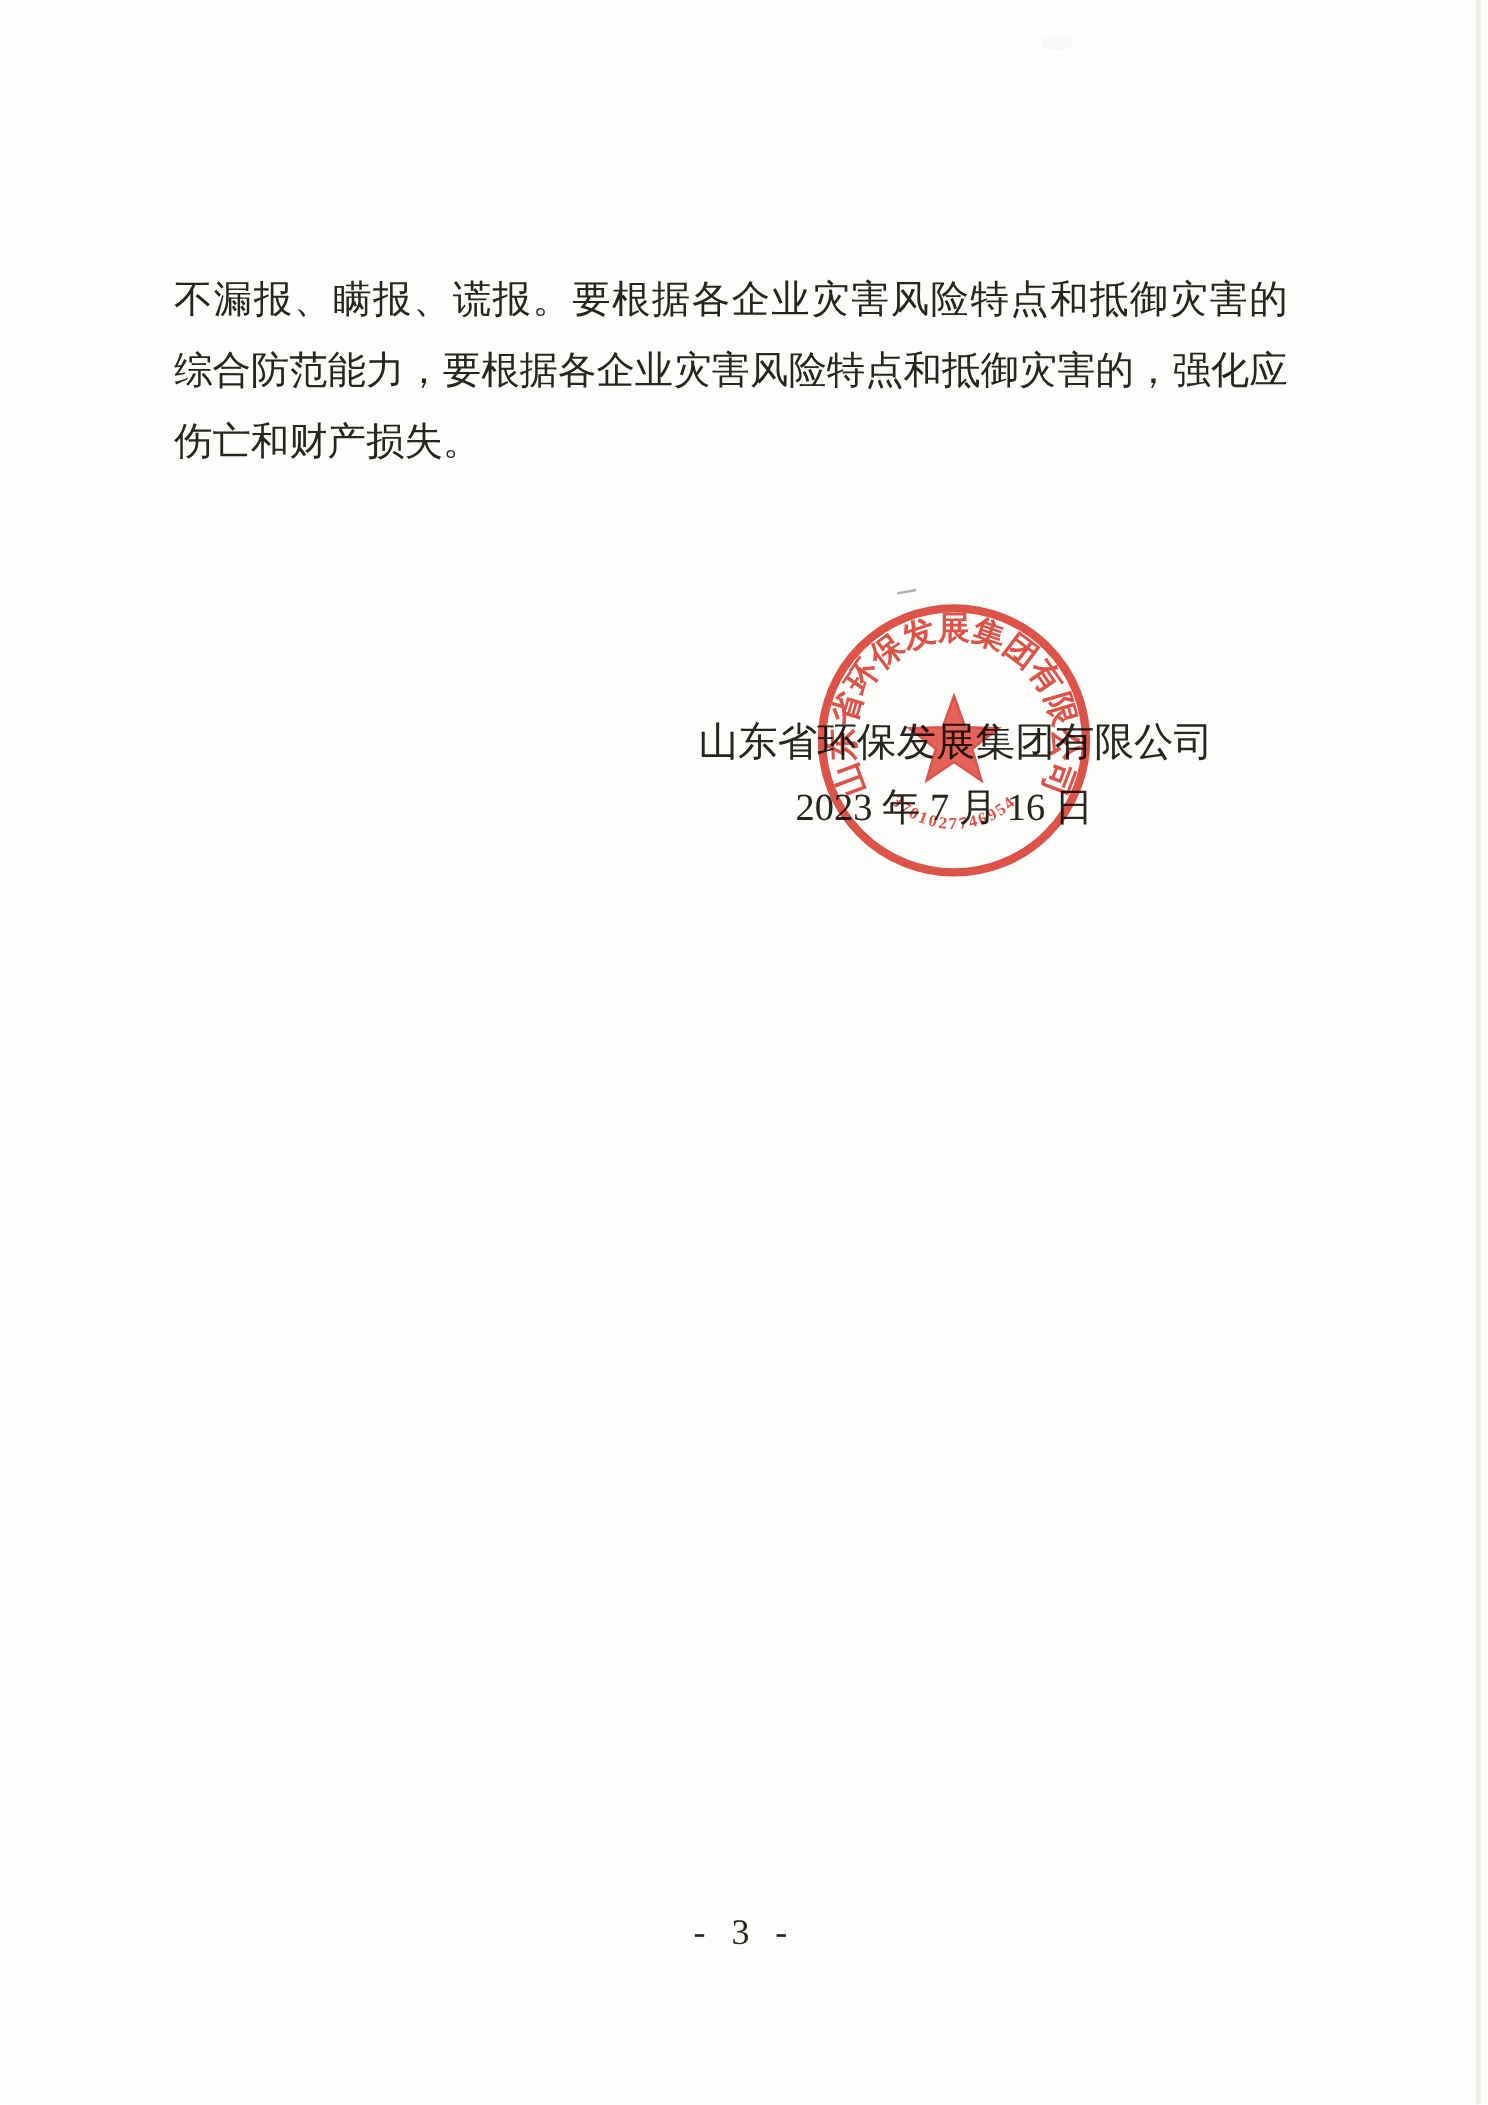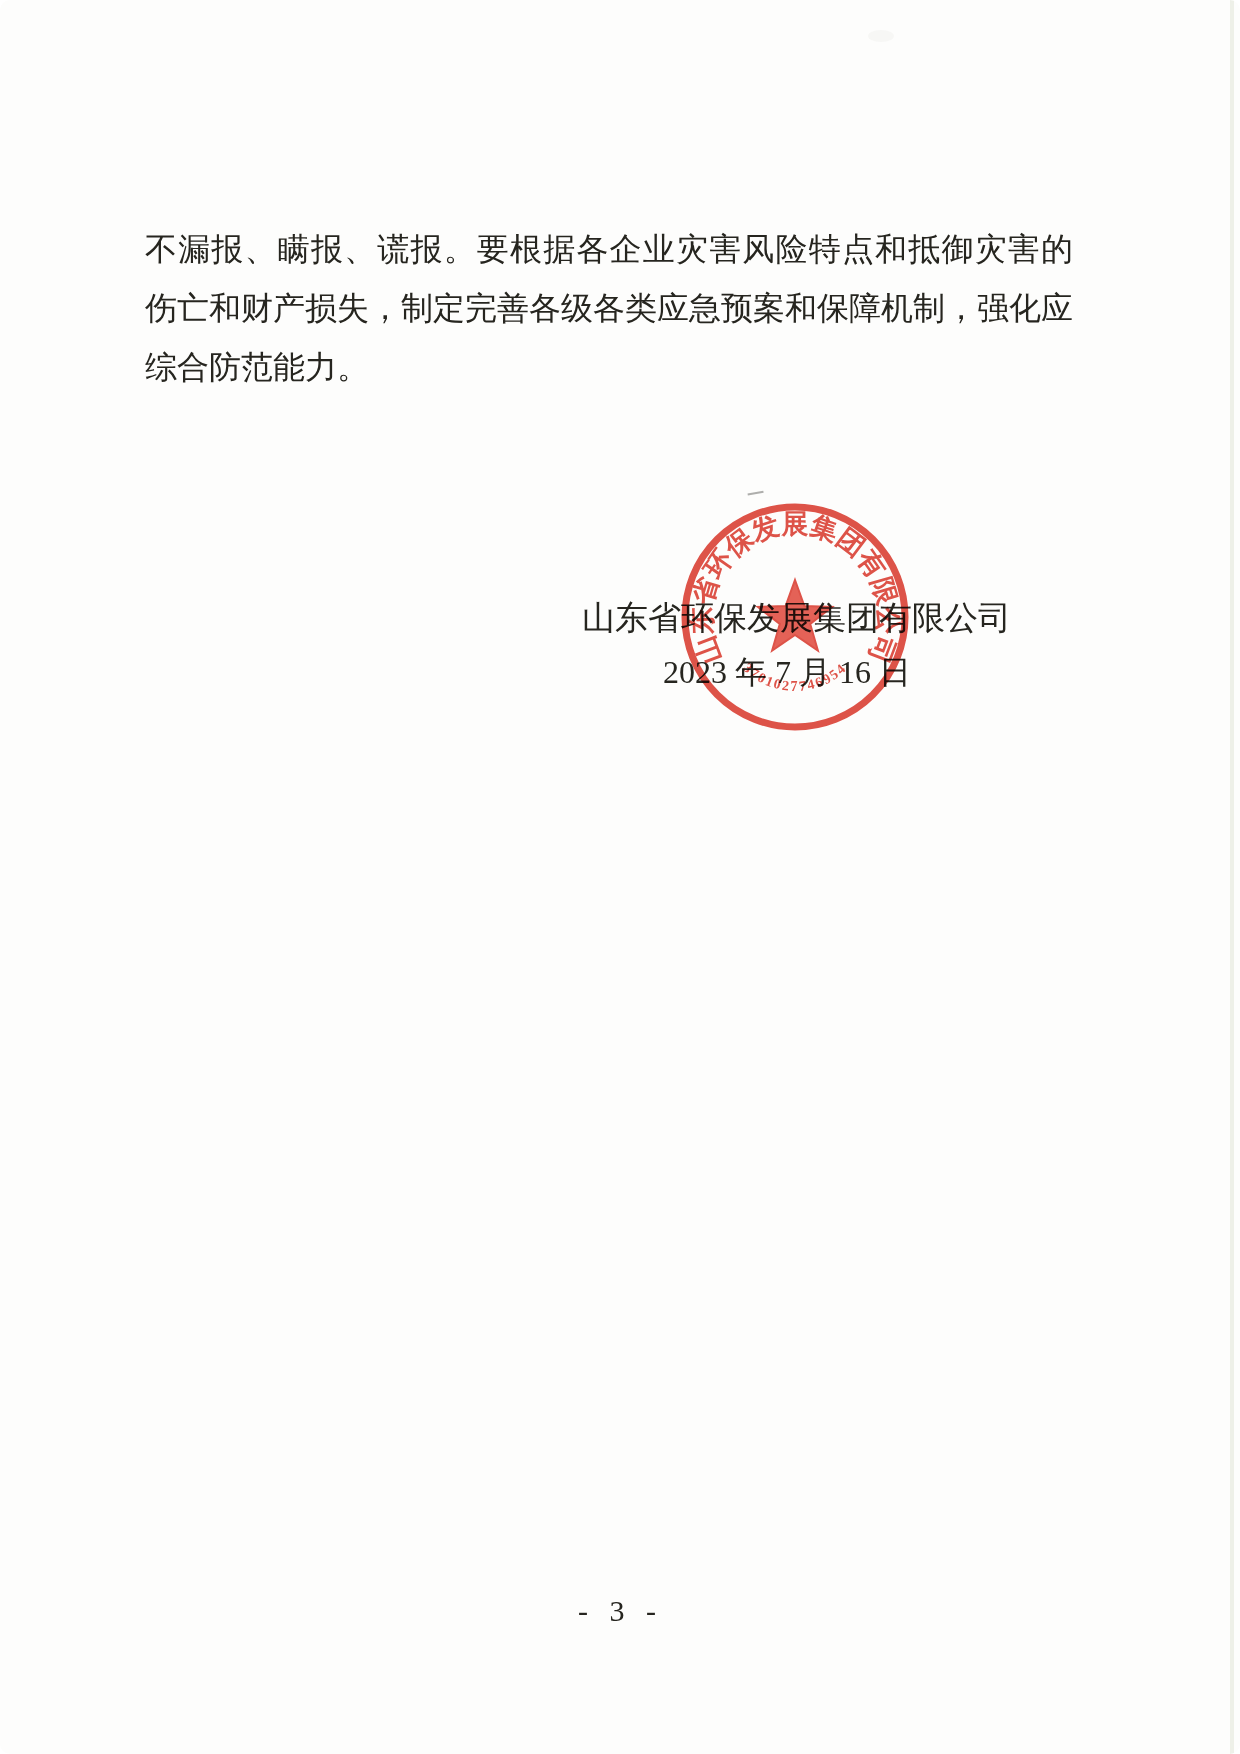--- a/index.html
+++ b/index.html
@@ -99,22 +99,22 @@
 <body>
 
 <div class="page">
 
   <div class="edge-line"></div>
   <div class="smudge"></div>
   <div class="pencil-mark"></div>
 
   <div class="body-text">
     <div class="line just">不漏报、瞒报、谎报。要根据各企业灾害风险特点和抵御灾害的</div>
-    <div class="line just">伤亡和财产损失，制定完善各级各类应急预案和保障机制，强化应</div>
-    <div class="line">综合防范能力。</div>
+    <div class="line just">综合防范能力，要根据各企业灾害风险特点和抵御灾害的，强化应</div>
+    <div class="line">伤亡和财产损失。</div>
   </div>
 
   <div class="company-line">山东省环保发展集团有限公司</div>
   <div class="date-line">2023 年 7 月 16 日</div>
 
   <svg class="seal" viewBox="0 0 234 234">
 
     <circle cx="117" cy="117" r="110" fill="none" stroke="#dd4439" stroke-width="7"></circle>
 
     <path d="M117,80 L126.4,106.06 L154.1,106.95 L132.2,123.94 L139.9,150.55 L117,135 L94.1,150.55 L101.8,123.94 L79.9,106.95 L107.6,106.06 Z" fill="#e4564a" stroke="#dd4439" stroke-width="2"></path>

